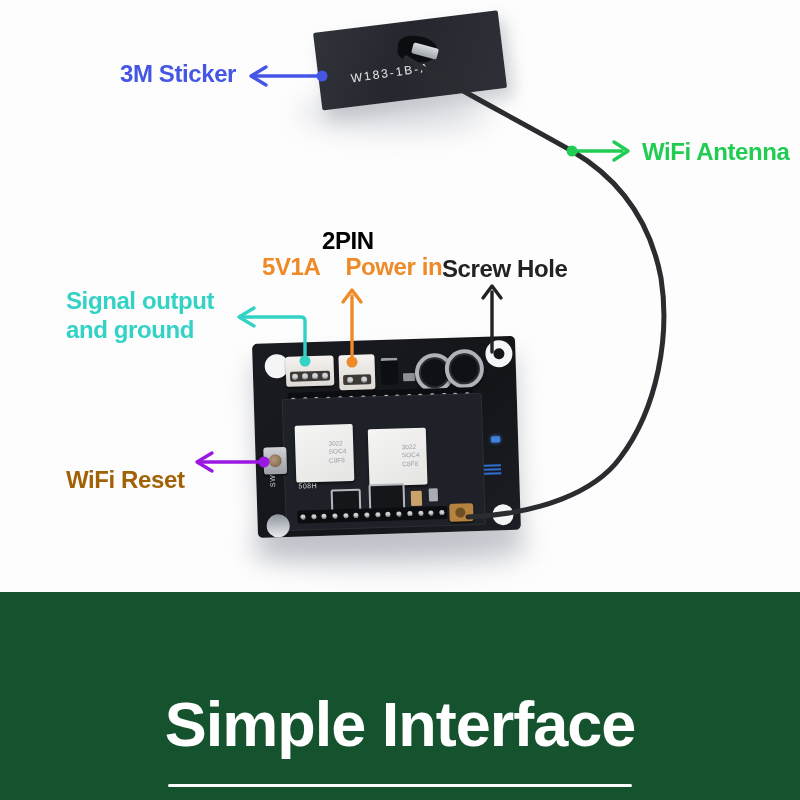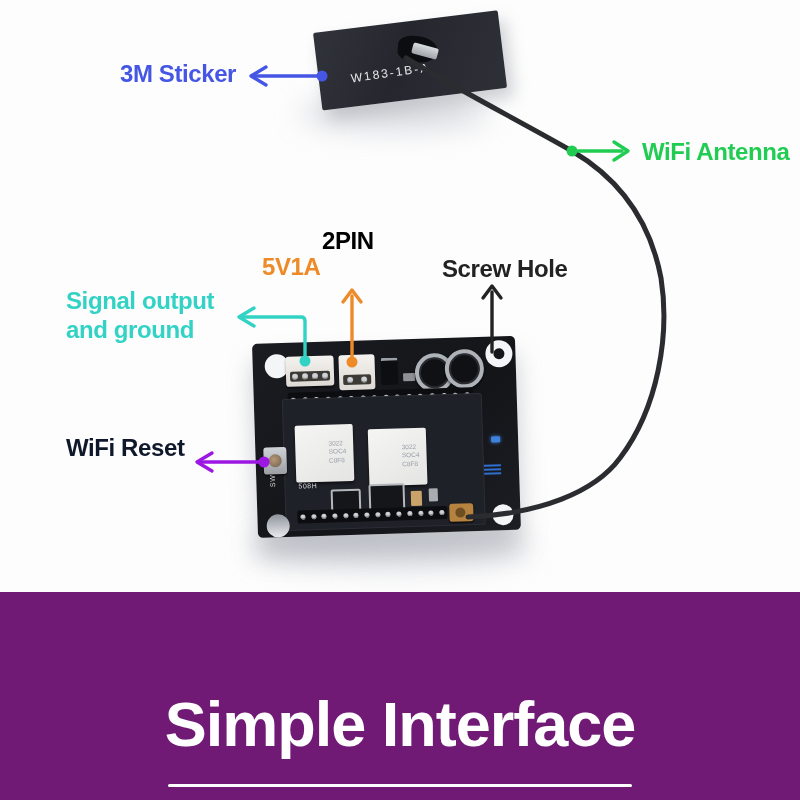--- a/index.html
+++ b/index.html
@@ -60,27 +60,27 @@
   .silk-blue{position:absolute;width:17px;height:2px;background:#2f6fd0;}
 
   
   .label{position:absolute;font-weight:700;font-size:24px;letter-spacing:-0.4px;white-space:nowrap;}
   .label-3m{left:120px;top:60px;color:#4556e4;}
   .label-antenna{left:608px;top:138px;color:#21cc52;margin-left:34px;}
   .label-2pin{left:322px;top:227px;color:#000000;}
   .label-power{left:262px;top:253px;color:#ee8b28;display:flex;gap:25px;}
   .label-screw{left:442px;top:255px;color:#222222;}
   .label-signal{left:66px;top:287px;color:#32d2c5;line-height:1.2;}
-  .label-reset{left:66px;top:434px;color:#0f172a;}
+  .label-reset{left:66px;top:466px;color:#a16207;}
 
   
   .overlay{position:absolute;left:0;top:0;width:800px;height:800px;pointer-events:none;z-index:5;}
 
   
-  .banner{position:absolute;left:0;top:592px;width:800px;height:208px;background:#701a75;}
+  .banner{position:absolute;left:0;top:592px;width:800px;height:208px;background:#14532d;}
   .banner-title{position:absolute;left:0;top:96px;width:100%;text-align:center;color:#ffffff;
         font-size:63px;font-weight:700;letter-spacing:-1px;}
   .banner-underline{position:absolute;left:50%;top:192px;transform:translateX(-50%);
         width:464px;height:3px;background:#ffffff;border-radius:2px;}
   .z2{z-index:2}.z6{z-index:6}
 </style>
 </head>
 <body>
 
 <div class="page">
@@ -231,20 +231,21 @@
       <polyline points="212,453 197,462 212,471"></polyline>
       <circle cx="264" cy="462" r="5.5" fill="#9d17e3" stroke="none"></circle>
     </g>
   </svg>
 
   <div class="label label-3m z6">3M Sticker</div>
   <div class="label label-antenna z6">WiFi Antenna</div>
   <div class="label label-2pin z6">2PIN</div>
   <div class="label label-power z6">
     <span>5V1A</span>
+    <span>Power in</span>
   </div>
   <div class="label label-signal z6">
     <div>Signal output</div>
     <div>and ground</div>
   </div>
   <div class="label label-screw z6">Screw Hole</div>
   <div class="label label-reset z6">WiFi Reset</div>
 
   <div class="banner">
     <div class="banner-title">Simple Interface</div>

